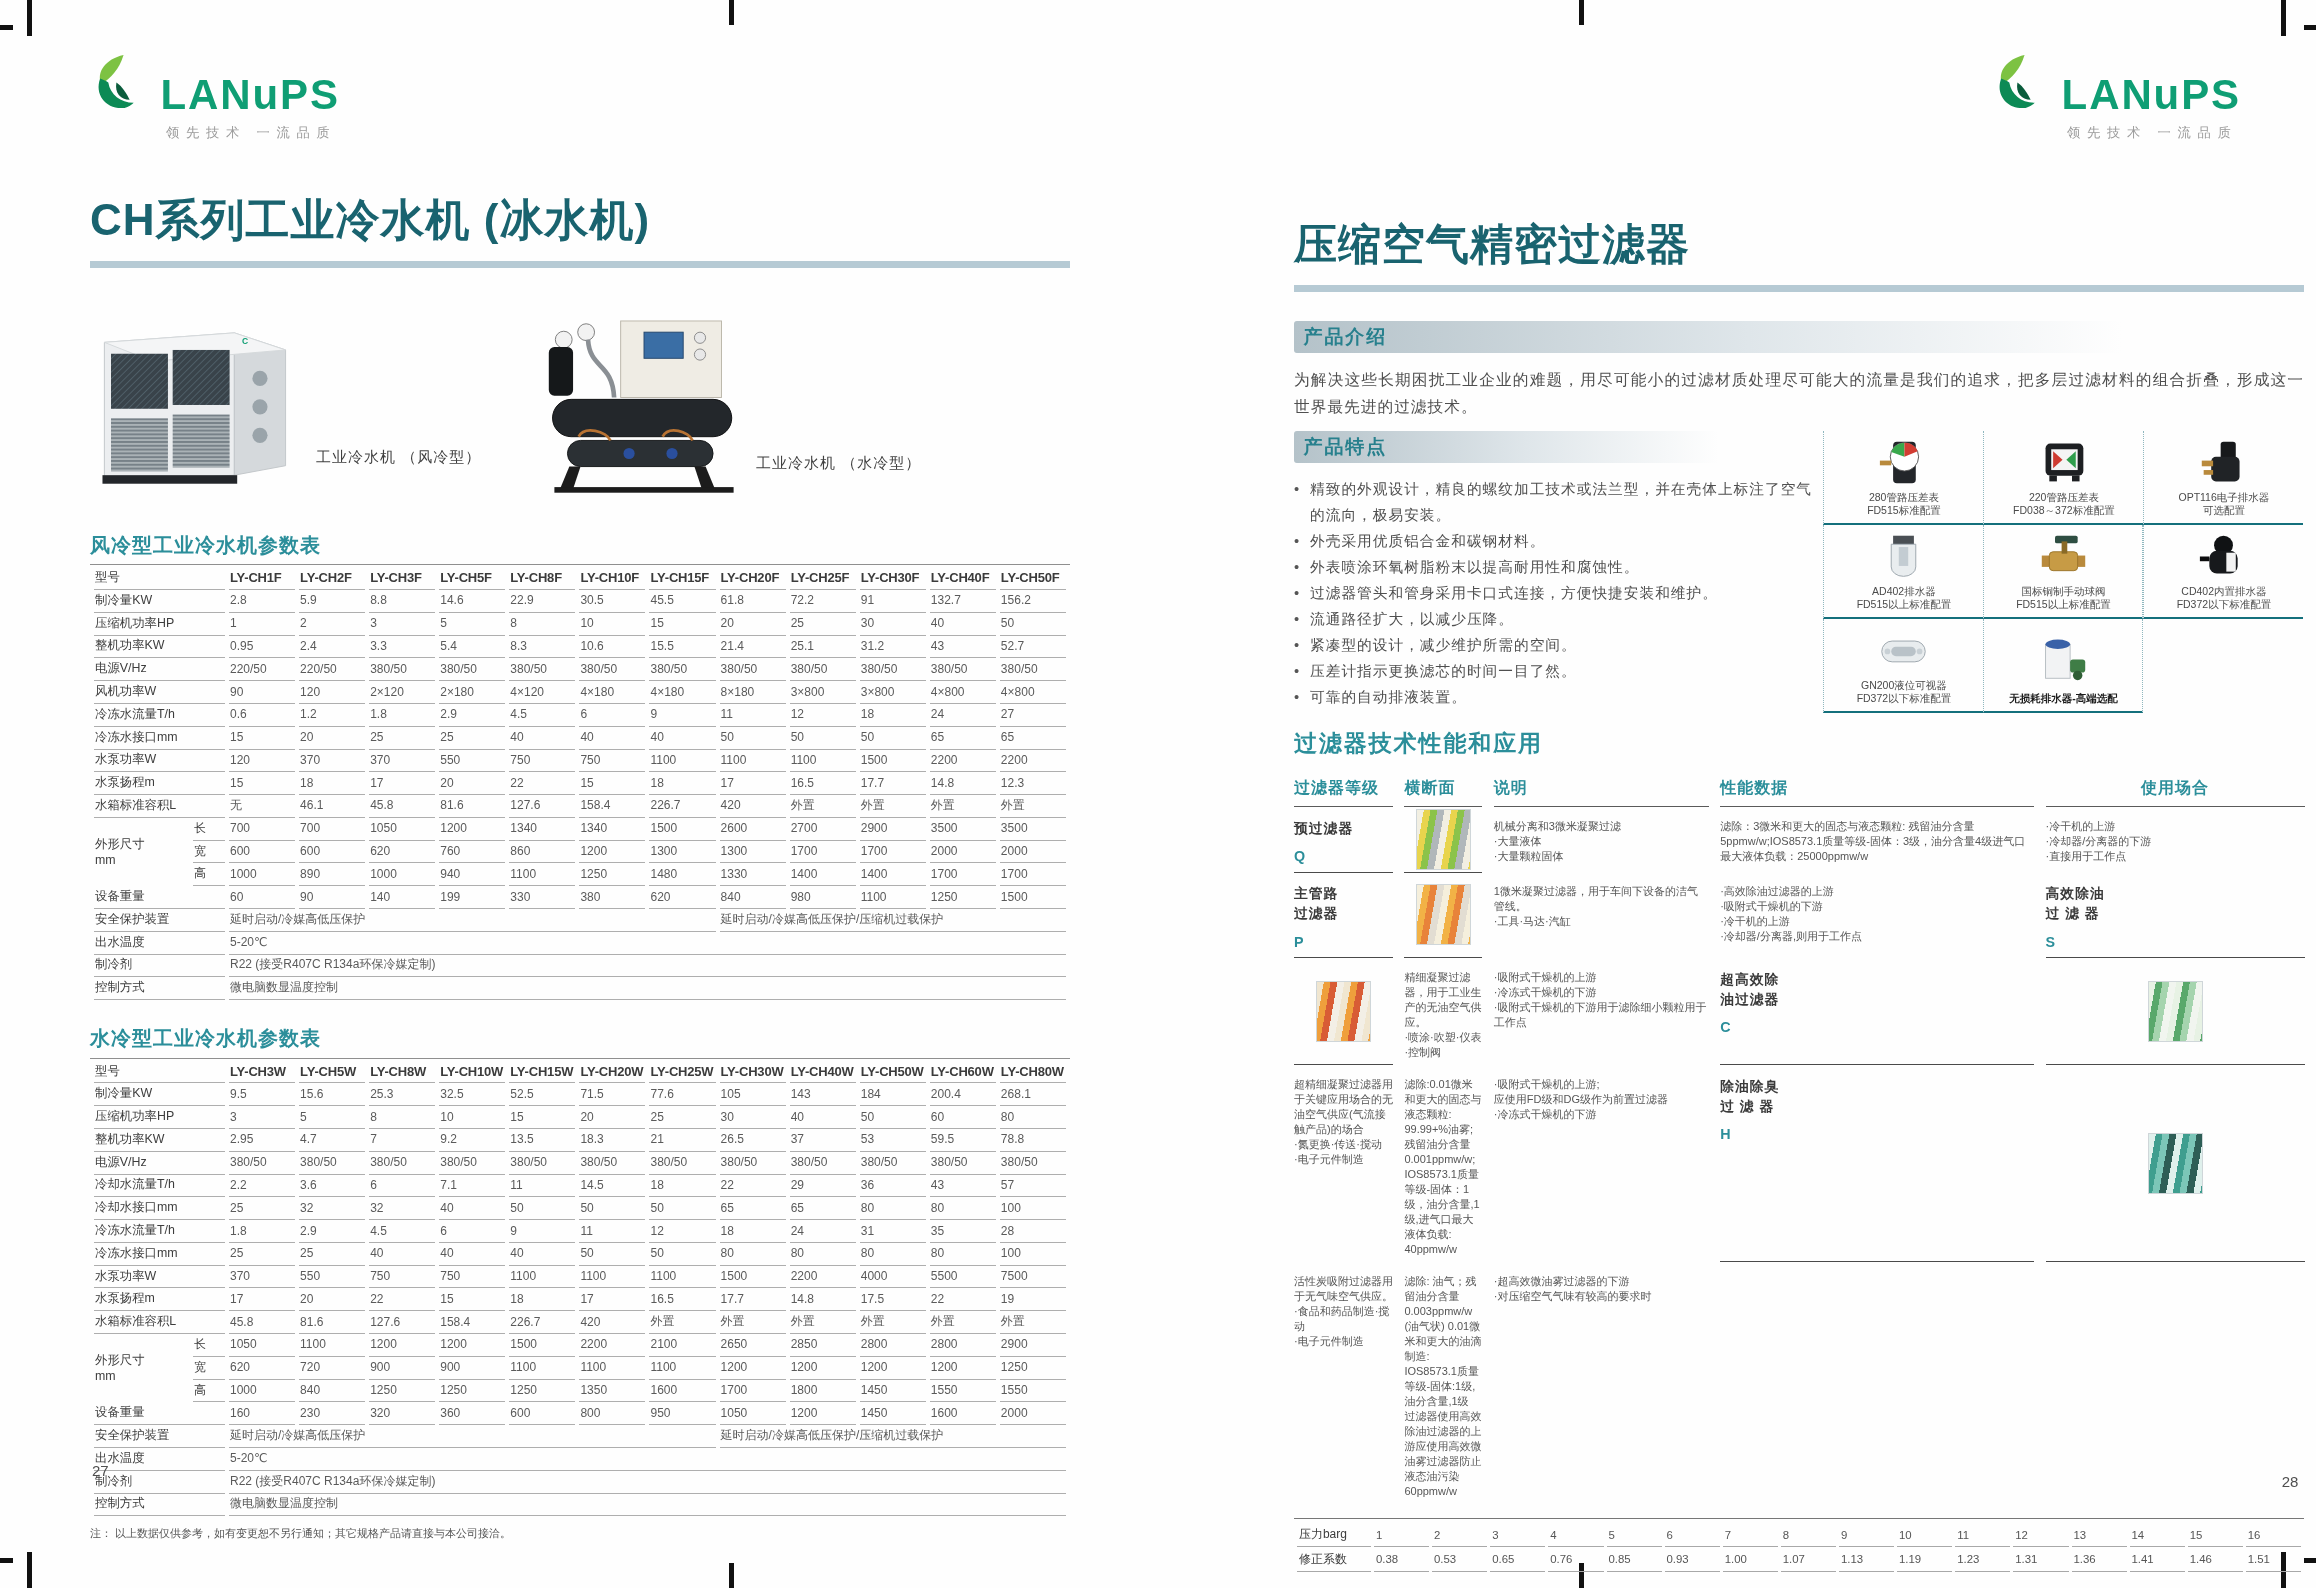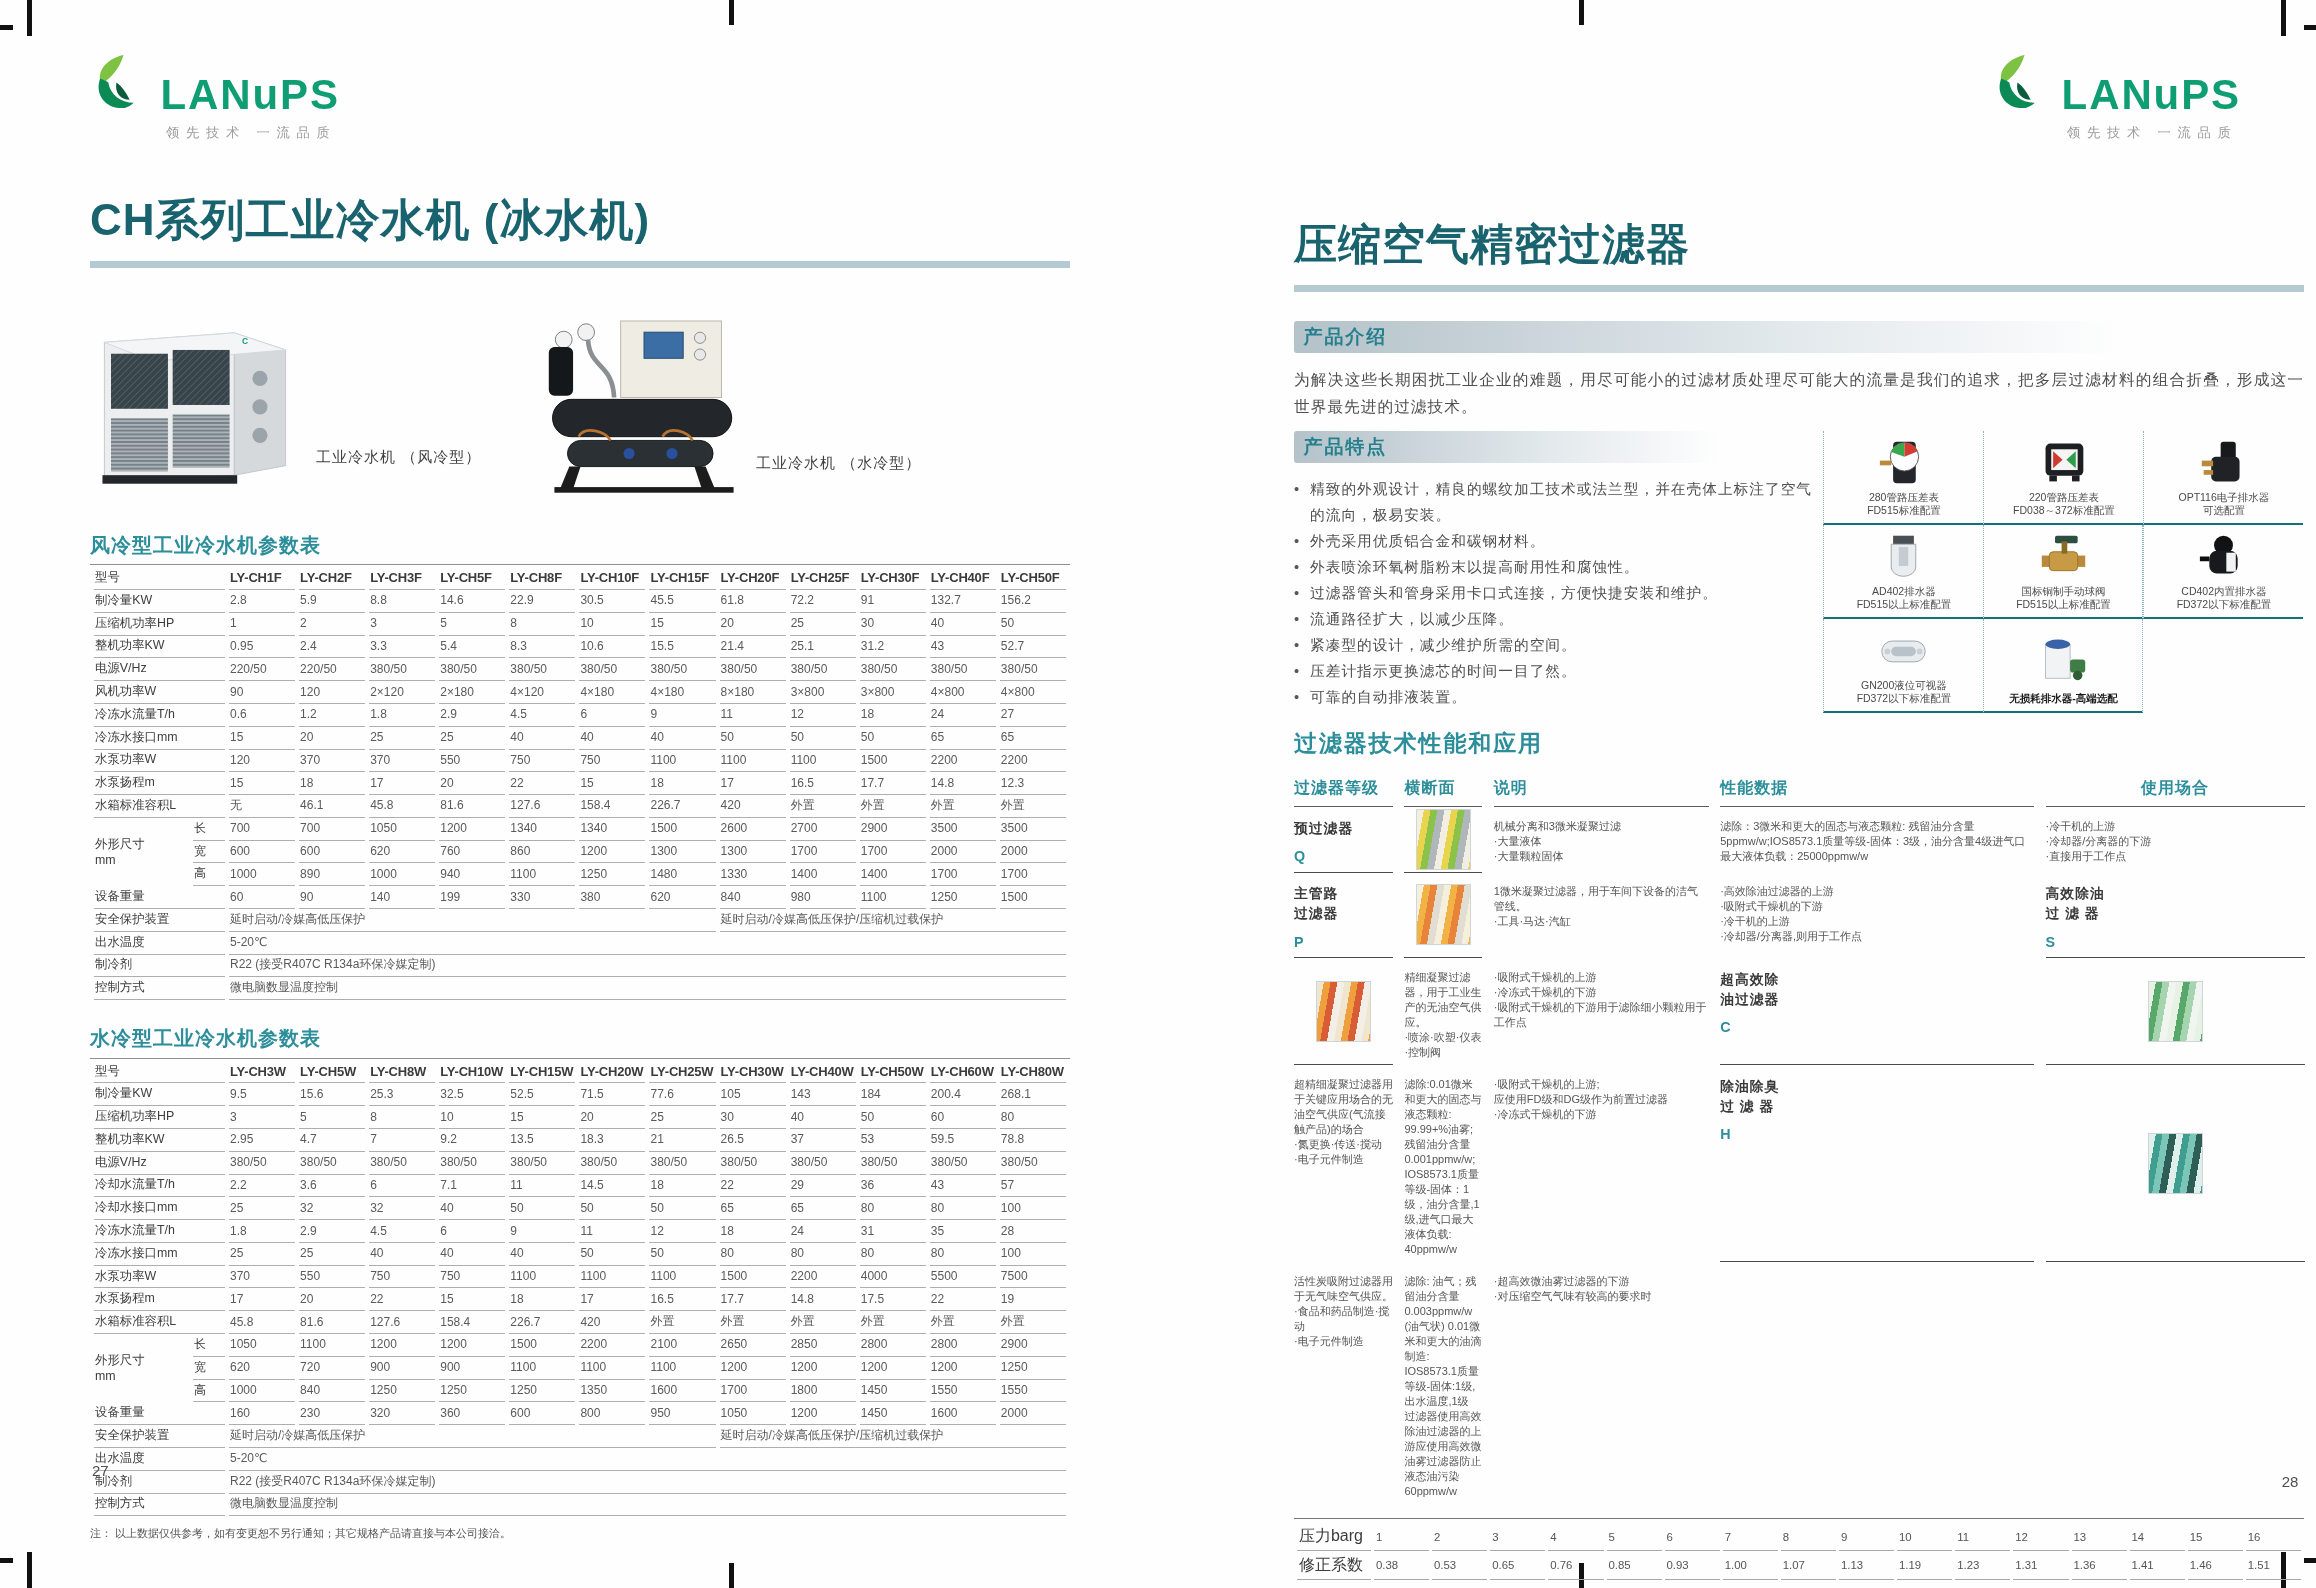--- a/index.html
+++ b/index.html
@@ -63,21 +63,21 @@
   .ft-grade{padding:11.4px 0 7.6px;border-bottom:1.7px solid #4a4a4a;}
   .ft-gname{font-size:13.8px;font-weight:700;color:#3a3a3a;line-height:20px;white-space:pre-line;letter-spacing:1px;}
   .ft-glet{font-size:14.3px;font-weight:700;color:#2b8e9a;margin-top:9.5px;}
   .ft-cross{border-bottom:1.7px solid #4a4a4a;display:flex;align-items:center;justify-content:center;}
   .layers{width:53px;height:59px;border:1px solid #cfd6d9;}
   .ft-txt{font-size:11px;line-height:15px;color:#555;padding:11.4px 0 5.7px;white-space:pre-line;}
   .press-wrap{border-top:1.4px solid #777;margin-top:13.3px;padding-top:3.8px;}
   table.press{width:100%;border-collapse:separate;border-spacing:3.8px 0;table-layout:fixed;}
   .press col.pl{width:74px;}
   .press td{font-size:11.4px;color:#555;border-bottom:1.4px solid #a8a8a8;padding:3.8px 0 2.9px 1.9px;}
-  .press td.plbl{font-size:16px;color:#3c3c3c;}
+  .press td.plbl{font-size:12px;color:#3c3c3c;}
 </style>
 </head>
 <body>
 
 <div class="sheet">
 
   <div class="crop" style="left:27px;top:0;width:4.8px;height:36px;"></div>
   <div class="crop" style="left:729px;top:0;width:4.8px;height:25px;"></div>
   <div class="crop" style="left:1579px;top:0;width:4.8px;height:25px;"></div>
   <div class="crop" style="left:2281px;top:0;width:4.8px;height:36px;"></div>
@@ -925,21 +925,21 @@
           <div class="ft-gname">除油除臭
 过 滤 器</div>
           <div class="ft-glet">H</div>
         </div>
         <div class="ft-cross">
           <div class="layers" style="background:repeating-linear-gradient(100deg, #dff0ec 0 6.7px, #3f9e8f 6.7px 13.3px, #7cc6b8 13.3px 20px, #2e5e56 20px 27px);"></div>
         </div>
         <div class="ft-txt">活性炭吸附过滤器用于无气味空气供应。
 ·食品和药品制造·搅动
 ·电子元件制造</div>
-        <div class="ft-txt">滤除: 油气；残留油分含量0.003ppmw/w (油气状) 0.01微米和更大的油滴制造: IOS8573.1质量等级-固体:1级,出水温度,1级 过滤器使用高效除油过滤器的上游应使用高效微油雾过滤器防止液态油污染60ppmw/w</div>
+        <div class="ft-txt">滤除: 油气；残留油分含量0.003ppmw/w (油气状) 0.01微米和更大的油滴制造: IOS8573.1质量等级-固体:1级,油分含量,1级 过滤器使用高效除油过滤器的上游应使用高效微油雾过滤器防止液态油污染60ppmw/w</div>
         <div class="ft-txt">·超高效微油雾过滤器的下游
 ·对压缩空气气味有较高的要求时</div>
       </div>
 
     <div class="press-wrap">
       <table class="press" id="press-table">
           <colgroup>
             <col class="pl">
             <col>
             <col>

